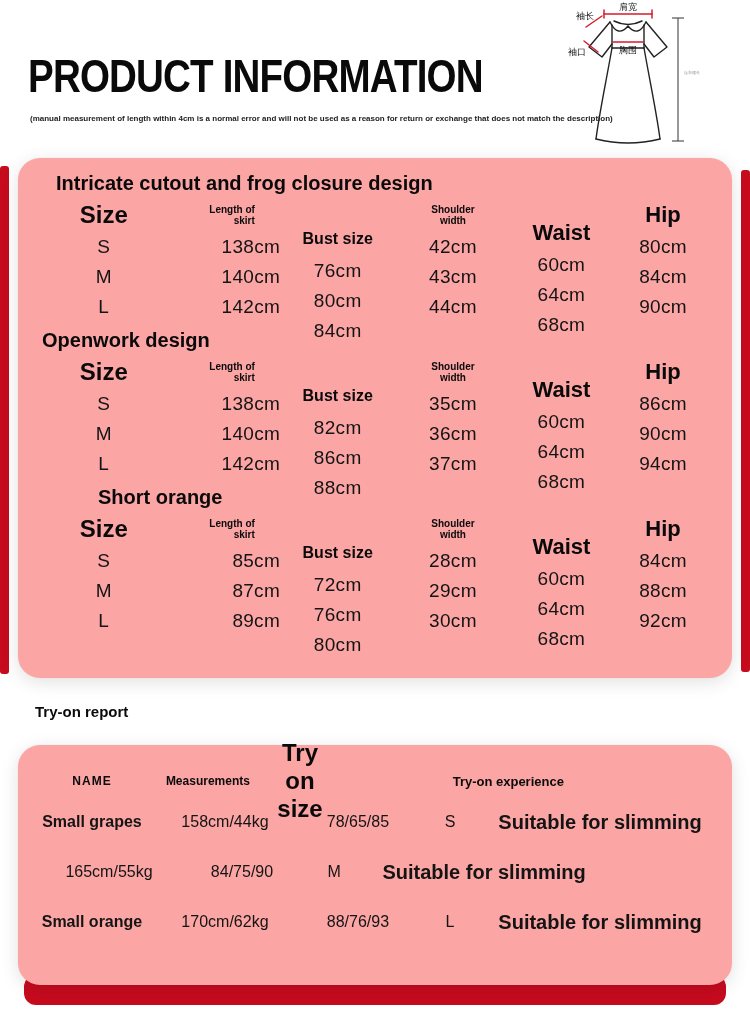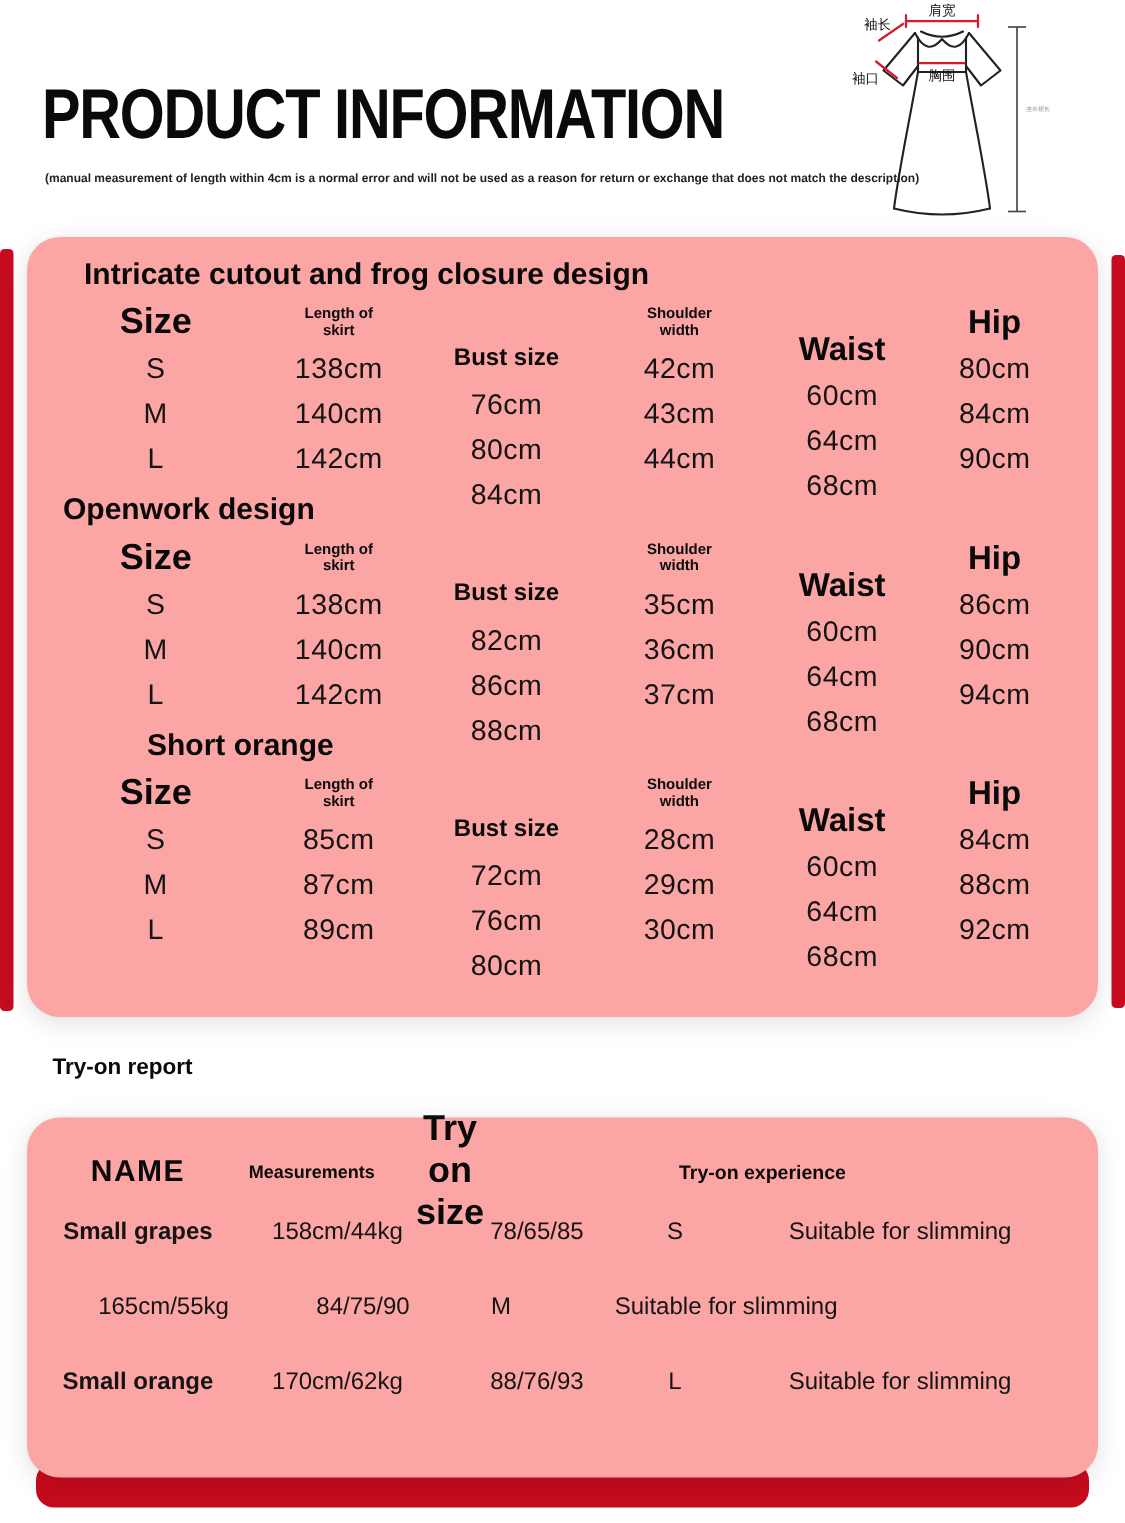--- a/index.html
+++ b/index.html
@@ -36,44 +36,44 @@
   .tryon-card{left:18px;top:745px;width:714px;height:240px;padding:0 16px;box-sizing:border-box;}
   
   .section-title{font-weight:700;font-size:20px;color:#0a0a0a;}
   .s1 .section-title{margin-top:14px;padding-left:20px;height:26px;}
   .s2 .section-title{margin-top:7px;padding-left:6px;height:26px;}
   .s3 .section-title{margin-top:7px;padding-left:62px;height:26px;}
   .srow{display:flex;align-items:center;}
   .shead{height:34px;}
   .sdata{height:30px;}
   .cell{text-align:center;box-sizing:border-box;}
-  .c0{width:20%;} .c1{width:16%;} .c2{width:17%;margin-top:48px;} .c3{width:17%;} .c4{width:15%;margin-top:36px;} .c5{width:15%;}
+  .c0{width:20%;} .c1{width:16%;text-align:right;} .c2{width:17%;margin-top:48px;} .c3{width:17%;} .c4{width:15%;margin-top:36px;} .c5{width:15%;}
   .hc{font-weight:700;color:#0a0a0a;display:flex;justify-content:center;align-items:center;}
   .hc0{font-size:24px;} .hc2{font-size:16px;} .hc4,.hc5{font-size:22px;}
   .hc-small{font-size:10px;line-height:1.15;}
   .hc-small .wrap{display:inline-block;max-width:58px;font-weight:700;}
   .sdata .cell{font-size:19px;color:#141414;letter-spacing:0.3px;}
   
   .tryon-heading{position:absolute;left:35px;top:703px;font-size:15px;font-weight:700;color:#0a0a0a;}
   .trow{display:flex;align-items:center;}
   .thead{height:32px;margin-top:20px;}
   .tdata{height:50px;}
   .tdata:first-of-type{margin-top:14px;}
   .t0{width:17%;} .t1{width:22%;} .t2{width:17%;} .t3{width:10%;} .t4{width:34%;}
   .th{font-weight:700;color:#0a0a0a;text-align:center;}
-  .th.t0{font-size:20px;letter-spacing:1px;}
+  .th.t0{font-size:12px;letter-spacing:1px;}
   .th.t1{font-size:18px;}
   .th.t2{font-size:12px;}
   .th.t3{font-size:24px;}
   .th.t4{font-size:13px;text-align:right;padding-right:2px;box-sizing:border-box;}
   .td{text-align:center;color:#141414;}
   .td.t0{font-size:16px;font-weight:700;}
   .td.t1,.td.t2{font-size:16px;}
   .td.t3{font-size:16px;}
-  .td.t4{font-size:16px;font-weight:400;}
+  .td.t4{font-size:20px;font-weight:700;}
 </style>
 </head>
 <body>
 
 <div class="page">
 
   <div class="red-strip left"></div>
   <div class="red-strip right"></div>
   <div class="red-bar-bottom"></div>
 

